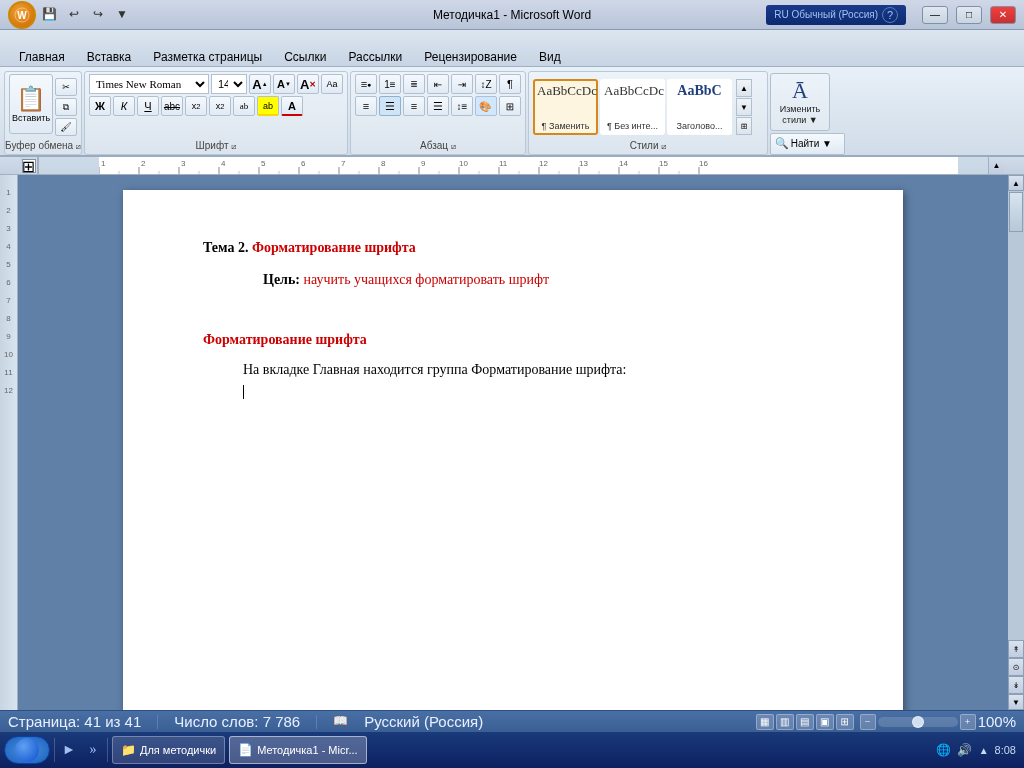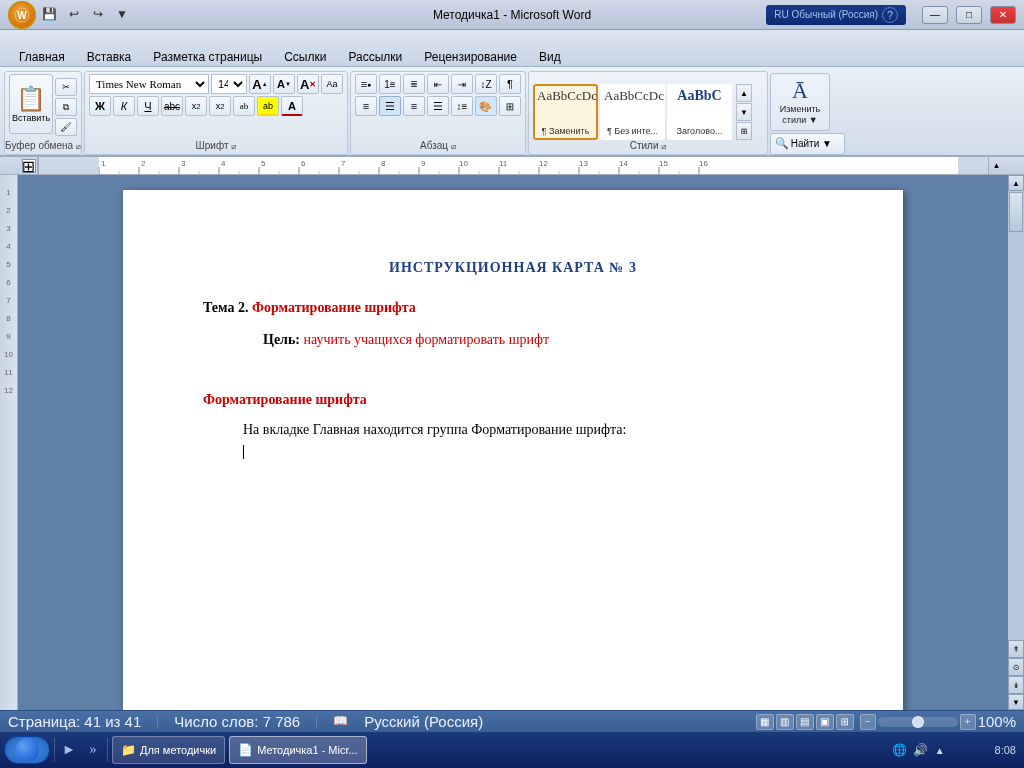--- a/index.html
+++ b/index.html
@@ -190,21 +190,21 @@
     .start-orb { width: 24px; height: 24px; background: radial-gradient(circle at 35% 35%, #60a0f0, #0a50d0); border-radius: 50%; }
     .taskbar-btn {
       height: 28px; background: rgba(255,255,255,0.15); border: 1px solid rgba(255,255,255,0.3);
       border-radius: 3px; padding: 0 8px; color: white; font-size: 11px; font-family: Arial;
       cursor: pointer; display: flex; align-items: center; gap: 4px;
     }
     .taskbar-btn.active { background: rgba(255,255,255,0.25); border-color: rgba(255,255,255,0.5); }
     .taskbar-sep { width: 1px; height: 24px; background: rgba(255,255,255,0.2); }
     .tray { margin-left: auto; display: flex; align-items: center; gap: 6px; padding-right: 4px; }
     .tray-icon { font-size: 12px; color: #c8d8f0; cursor: pointer; }
-    .tray-time { font-size: 11px; font-family: Arial; color: #c8d8f0; margin-left: 44px; }
+    .tray-time { font-size: 11px; font-family: Arial; color: #c8d8f0; }
 
     
     .doc-title {
       text-align: center; font-size: 14px; font-weight: bold;
       color: #1f3f7f; font-family: 'Times New Roman', serif;
       letter-spacing: 1px; margin-bottom: 24px; margin-top: 20px;
     }
     .doc-theme {
       font-size: 14px; font-family: 'Times New Roman', serif;
       margin-bottom: 16px;
@@ -353,21 +353,21 @@
         <div class="ribbon-icon-btn" style="font-size:10px;background:#d0e8ff;">🎨</div>
         <div class="ribbon-icon-btn" style="font-size:10px;">⊞</div>
       </div>
     </div>
     <div class="ribbon-group-label">Абзац
       <span style="font-size:8px;cursor:pointer;">⧄</span>
     </div>
   </div>
 
   <div class="ribbon-group styles-group" style="min-width:240px;">
-    <div class="ribbon-group-content" style="padding-bottom:14px;align-items:flex-end;flex-direction:row;">
+    <div class="ribbon-group-content" style="padding-bottom:14px;align-items:center;flex-direction:row;">
       <div class="style-items">
 
         <div class="style-item active">
           <div class="style-item-preview" style="font-size:13px;color:#333;font-weight:normal;">AaBbCcDc</div>
           <div class="style-item-label">¶ Заменить</div>
         </div>
 
         <div class="style-item">
           <div class="style-item-preview" style="font-size:13px;color:#333;">AaBbCcDc</div>
           <div class="style-item-label">¶ Без инте...</div>
@@ -498,21 +498,20 @@
     <div class="left-ruler-mark">8</div>
     <div class="left-ruler-mark">9</div>
     <div class="left-ruler-mark">10</div>
     <div class="left-ruler-mark">11</div>
     <div class="left-ruler-mark">12</div>
   </div>
 
   <div class="doc-area">
     <div class="page">
 
-      <div class="doc-title">ИНСТРУКЦИОННАЯ КАРТА № 3</div>
 
       <div class="doc-theme">
         <span class="doc-theme-black">Тема 2. </span><span class="doc-theme-red"> Форматирование  шрифта</span>
       </div>
 
       <div class="doc-goal">
         <span class="doc-goal-black">Цель: </span><span class="doc-goal-red">научить учащихся форматировать шрифт</span>
       </div>
 
       <div style="height:20px;"></div>

